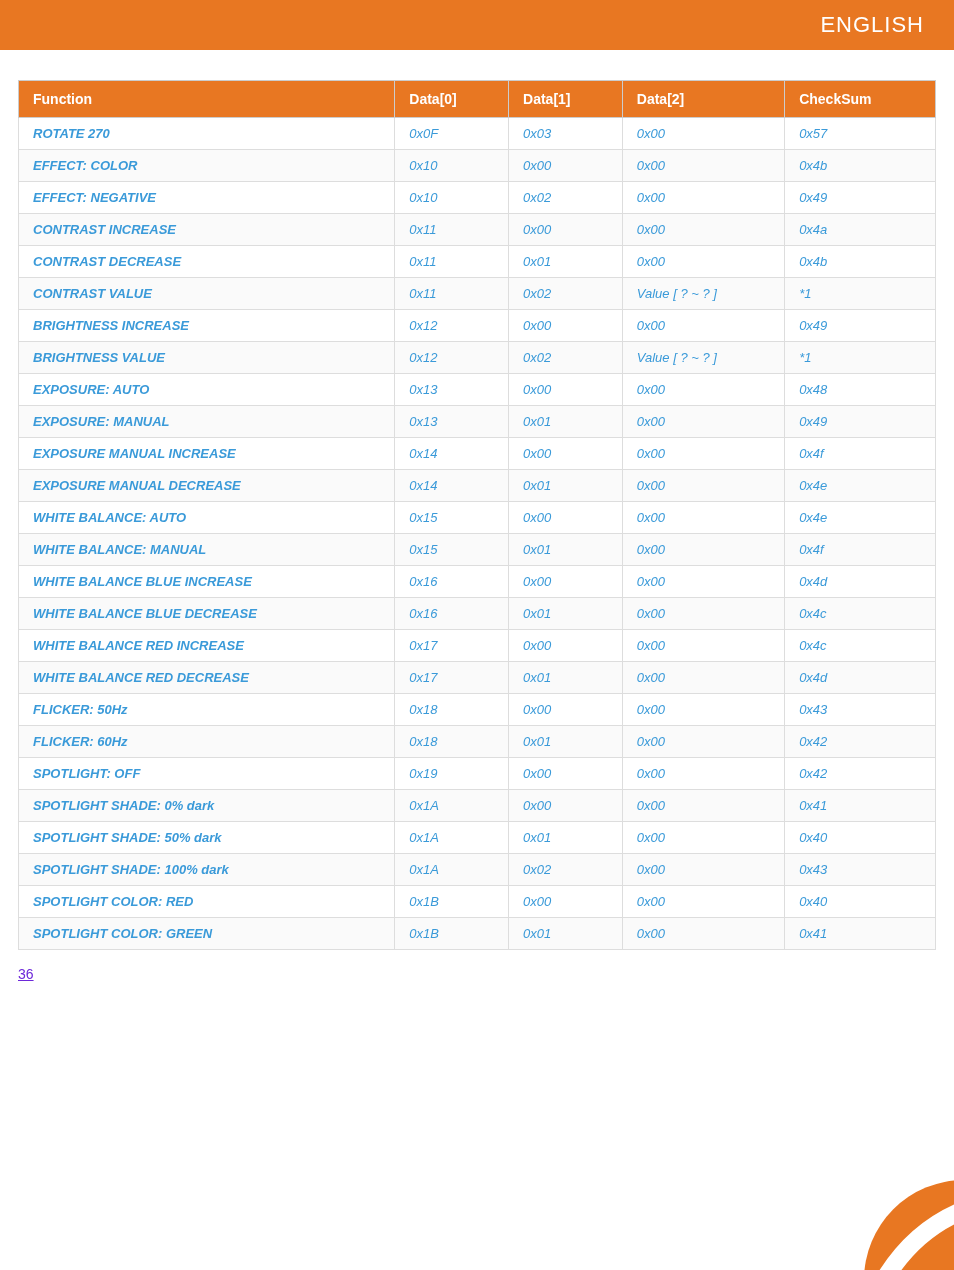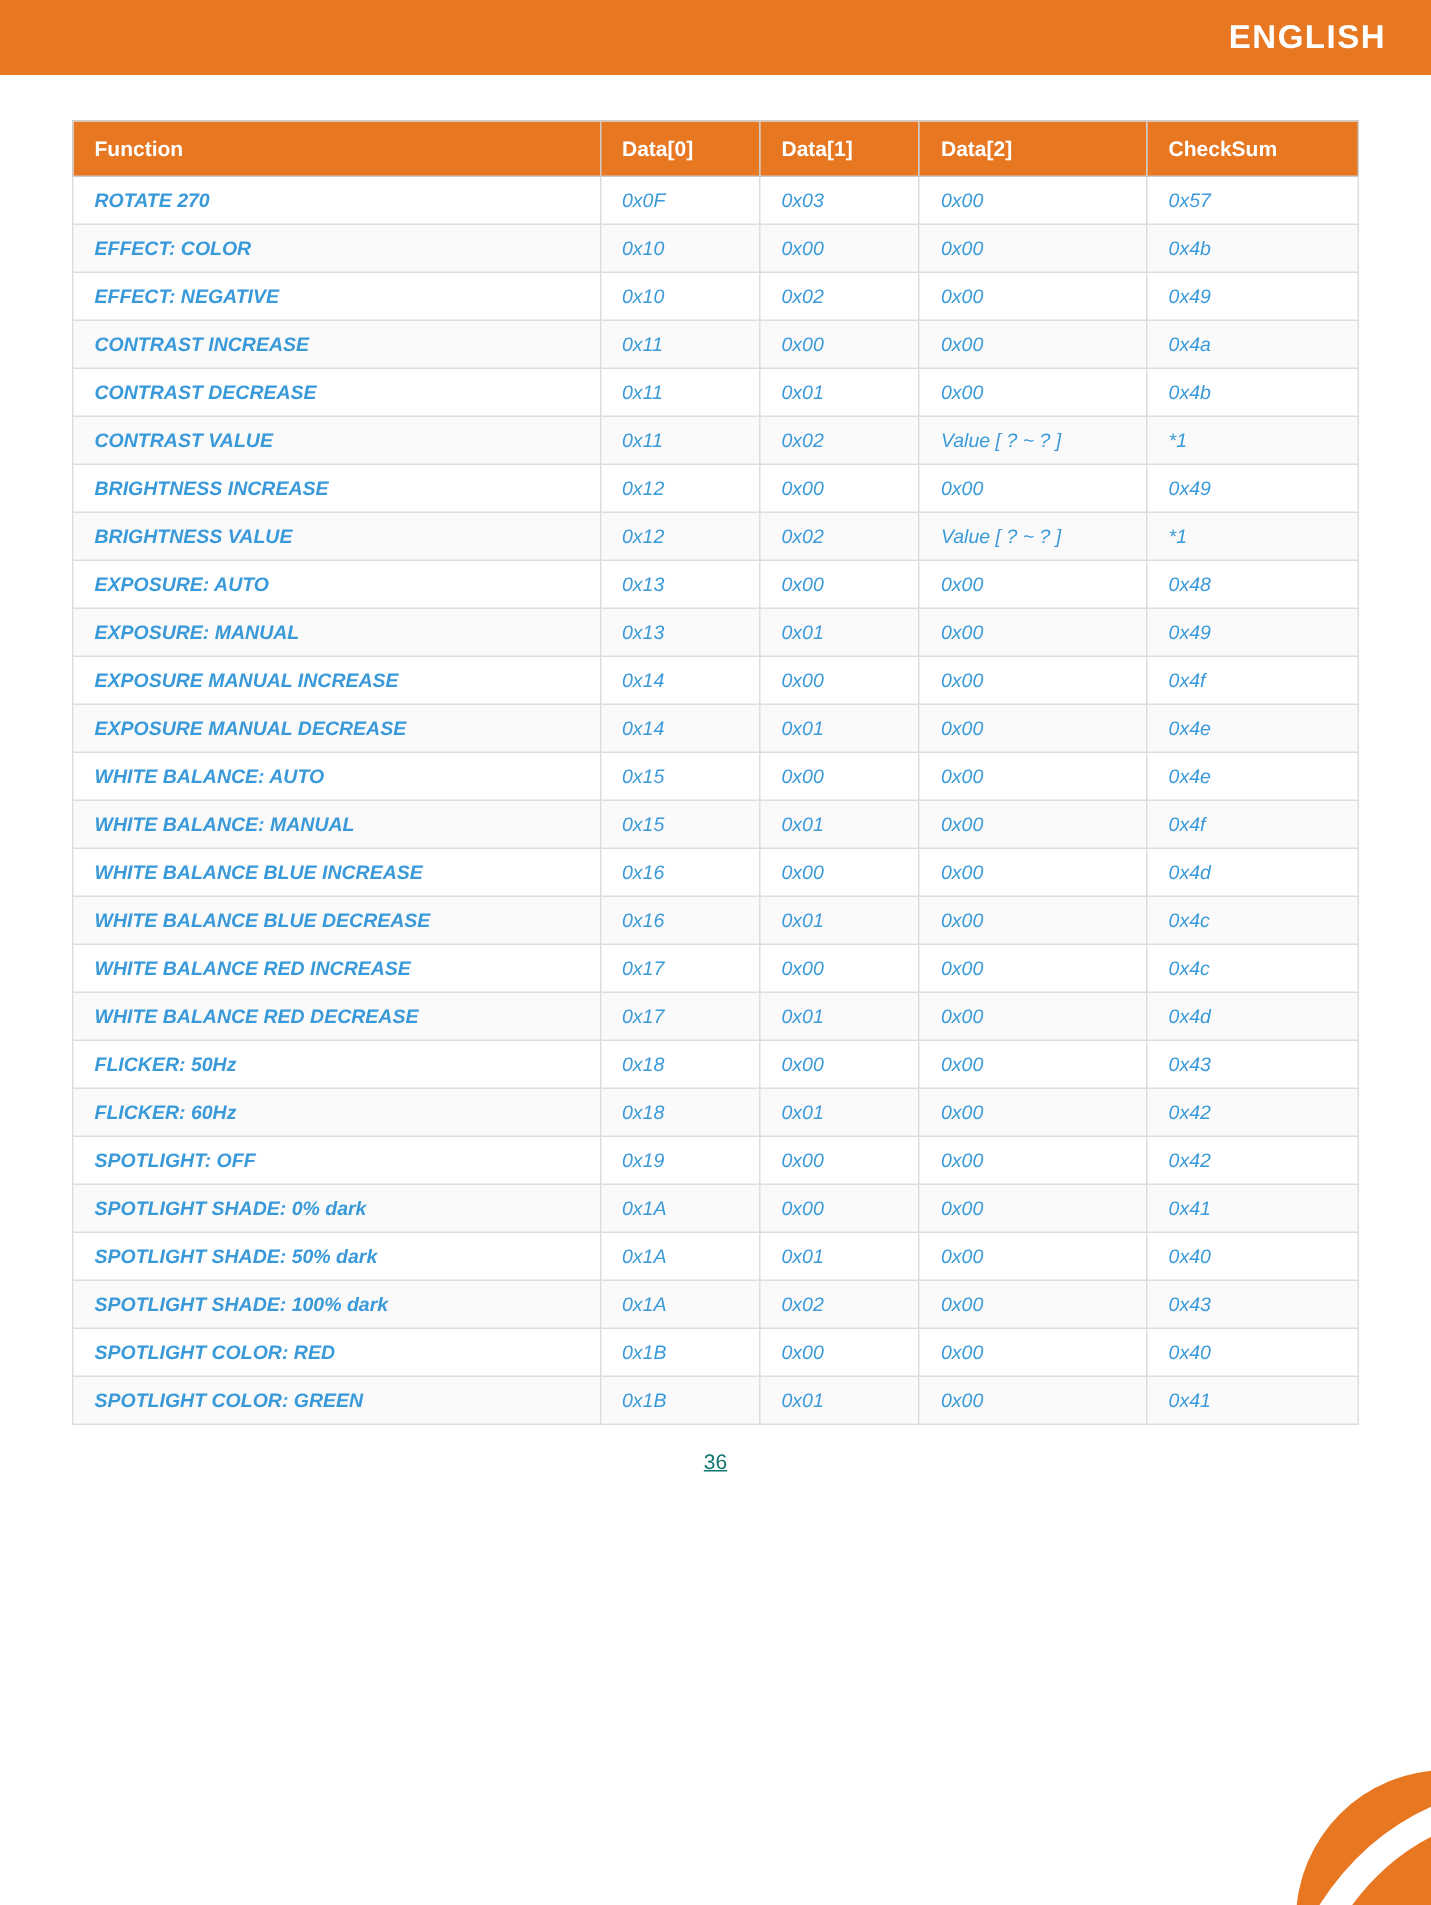--- a/index.html
+++ b/index.html
@@ -8,28 +8,28 @@
       background: #fff;
       width: 954px;
       min-height: 1270px;
       position: relative;
     }
 
     .header-bar {
       background: #e87722;
       color: #fff;
       font-size: 22px;
-      font-weight: bold;
+      font-weight: normal;
       text-align: right;
       padding: 12px 30px;
       letter-spacing: 1px;
     }
 
     .content {
-      padding: 20px 48px;
+      padding: 20px 18px;
     }
 
     table {
       width: 100%;
       border-collapse: collapse;
       margin-top: 10px;
     }
 
     thead tr {
       background: #e87722;
@@ -59,24 +59,24 @@
       color: #3a9ad9;
       border: 1px solid #ddd;
       vertical-align: middle;
     }
 
     tbody td:first-child {
       font-weight: bold;
     }
 
     .page-number {
-      text-align: center;
+      text-align: left;
       margin-top: 16px;
       font-size: 14px;
-      color: #0f766e;
+      color: #6d28d9;
       text-decoration: underline;
     }
 
     .footer-logo {
       position: absolute;
       bottom: 0;
       right: 0;
       width: 90px;
       height: 90px;
       overflow: hidden;

